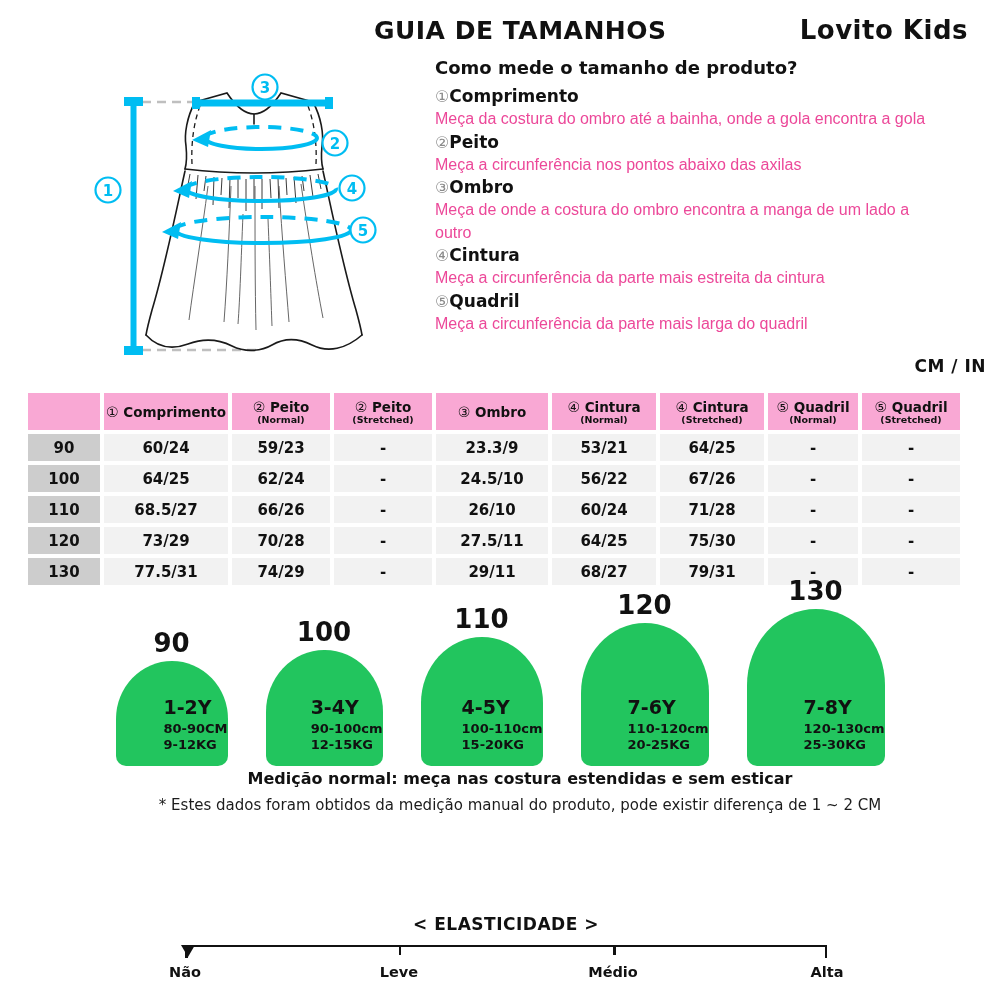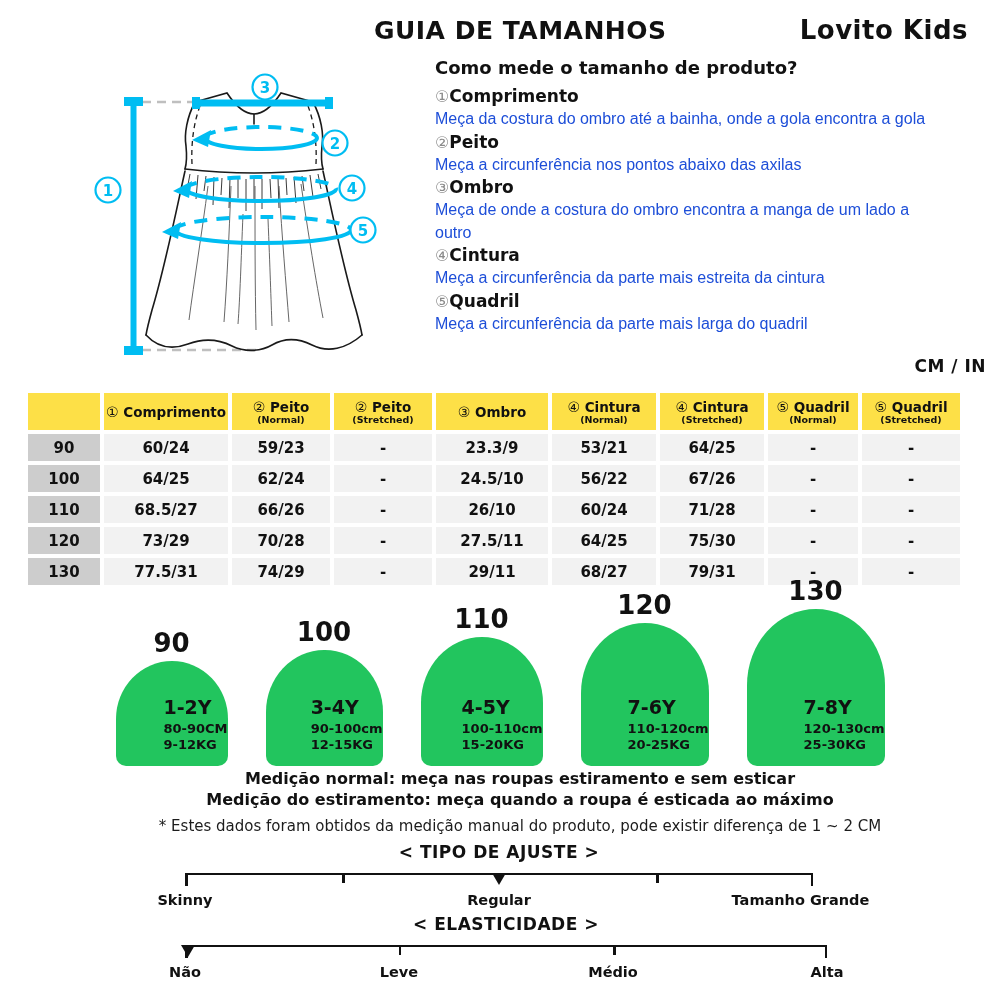--- a/index.html
+++ b/index.html
@@ -11,29 +11,29 @@
   
   .title   { position:absolute; left:374px; top:16px; font-size:25px; font-weight:bold; letter-spacing:.5px; }
   .brand   { position:absolute; right:44px; top:15px; font-size:26px; font-weight:bold; letter-spacing:.5px; }
   .subtitle{ position:absolute; left:435px; top:57px; font-size:18px; font-weight:bold; }
 
   
   .instructions { position:absolute; left:435px; top:85px; width:548px; }
   .instr-label  { font-size:17px; font-weight:bold; line-height:23px; color:#111; }
   .instr-num    { color:#8a8a8a; font-weight:normal; font-size:16px; }
   .instr-desc   { font-family:"Liberation Sans", sans-serif; font-size:16px; line-height:22.5px;
-                  color:#1d4ed8; width:492px; }
+                  color:#ec4899; width:492px; }
   .cm-in { position:absolute; right:26px; top:356px; font-size:17px; font-weight:bold; letter-spacing:.5px; }
 
   
   .dress-wrap { position:absolute; left:80px; top:72px; width:350px; height:310px; }
 
   
   .size-table { position:absolute; left:24px; top:389px; border-collapse:separate; border-spacing:4px; table-layout:fixed; }
-  .size-table th { background:#fde047; font-size:13.5px; font-weight:bold; height:37px; padding:0 1px; text-align:center; vertical-align:middle; }
+  .size-table th { background:#f9a8d4; font-size:13.5px; font-weight:bold; height:37px; padding:0 1px; text-align:center; vertical-align:middle; }
   .size-table td { background:#f2f2f2; font-size:15px; font-weight:bold; height:27px; padding:0; text-align:center; vertical-align:middle; }
   .size-table td.size-col { background:#cdcdcd; }
   .th-num { font-weight:normal; font-size:14px; }
   .th-sub { font-size:9.5px; font-weight:bold; line-height:10px; }
 
   
   .bells { position:absolute; left:0; top:586px; width:1000px; height:180px;
            display:flex; justify-content:center; align-items:flex-end; gap:38px; }
   .bell-group { display:flex; flex-direction:column; align-items:center; }
   .bell-size  { font-size:26px; font-weight:bold; margin-bottom:3px; }
@@ -306,40 +306,24 @@
         <div class="bell-text">
           <div class="bell-age">7-8Y</div>
           <div class="bell-dim">120-130cm</div>
           <div class="bell-dim">25-30KG</div>
         </div>
       </div>
     </div>
   </div>
 
   <div class="notes">
-    <div class="note-line">Medição normal: meça nas roupas estiramento e sem esticar</div>
-    <div class="note-line">Medição do estiramento: meça quando a roupa é esticada ao máximo</div>
+    <div class="note-line">Medição normal: meça nas costura estendidas e sem esticar</div>
     <div class="disclaimer">* Estes dados foram obtidos da medição manual do produto, pode existir diferença de 1 ~ 2 CM</div>
   </div>
 
-  <div class="scale fit-scale">
-    <div class="scale-title">&lt; TIPO DE AJUSTE &gt;</div>
-    <div class="scale-line">
-      <div class="tick tick-end" style="left:0;"></div>
-      <div class="tick tick-mid" style="left:25%;"></div>
-      <div class="tick tick-mid" style="left:75%;"></div>
-      <div class="tick tick-end" style="right:0;"></div>
-      <div class="marker-tri" style="left:50%;"></div>
-    </div>
-    <div class="scale-labels">
-      <span style="left:0%;">Skinny</span>
-      <span style="left:50%;">Regular</span>
-      <span style="left:98%;">Tamanho Grande</span>
-    </div>
-  </div>
 
   <div class="scale elastic-scale">
     <div class="scale-title">&lt; ELASTICIDADE &gt;</div>
     <div class="scale-line">
       <div class="tick tick-end" style="left:0;"></div>
       <div class="tick tick-mid" style="left:33.33%;"></div>
       <div class="tick tick-mid" style="left:66.67%;"></div>
       <div class="tick tick-end" style="right:0;"></div>
       <div class="marker-tri" style="left:0.5%;"></div>
     </div>

